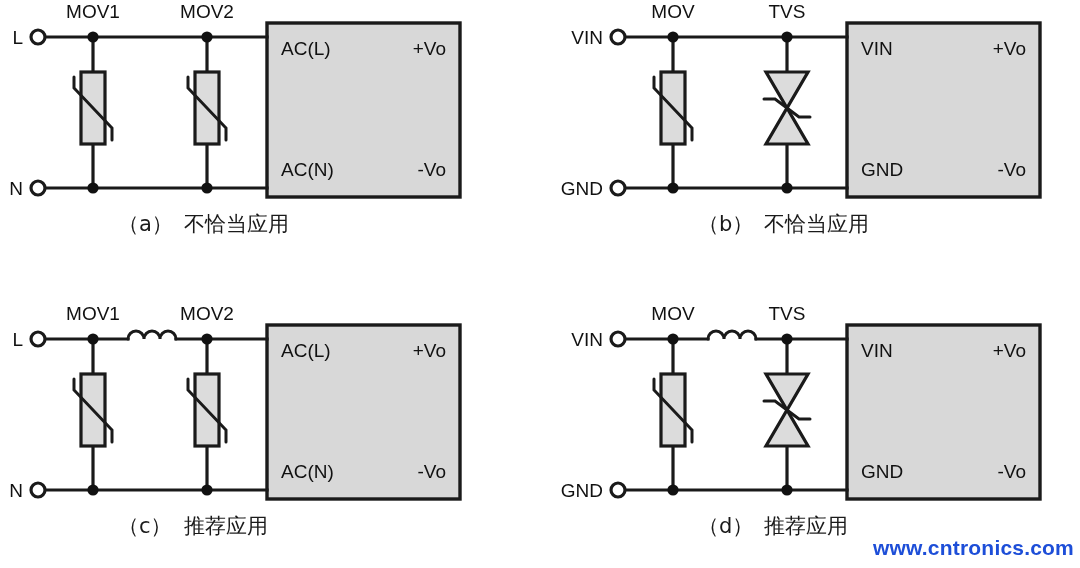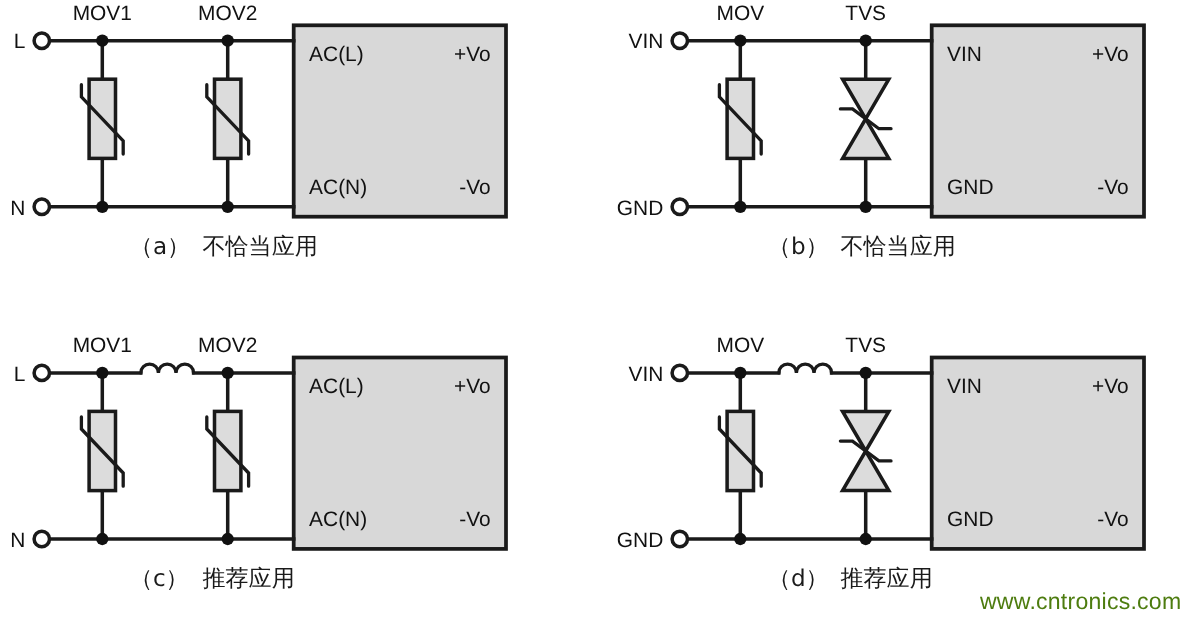--- a/index.html
+++ b/index.html
@@ -77,24 +77,25 @@
     font-family: "DejaVu Sans", "Liberation Sans", sans-serif;
     font-size: 21px;
     fill: #1a1a1a;
   }
   .watermark {
     position: absolute;
     right: 6px;
     bottom: 8px;
     font-family: "Liberation Sans", sans-serif;
     font-size: 21px;
-    color: #4d7c0f;
+    color: #1d4ed8;
     letter-spacing: 0.2px;
     white-space: nowrap;
     pointer-events: none;
+    font-weight: bold;
   }
 </style>
 </head>
 <body>
 
 <div id="board">
   <svg id="canvas" width="1080" height="568" viewBox="0 0 1080 568">
       <g transform="translate(0,0)">
         <rect x="267" y="23" width="193" height="174" class="module-box"></rect>
         <path d="M 45 37 L 267 37" class="wire"></path>

